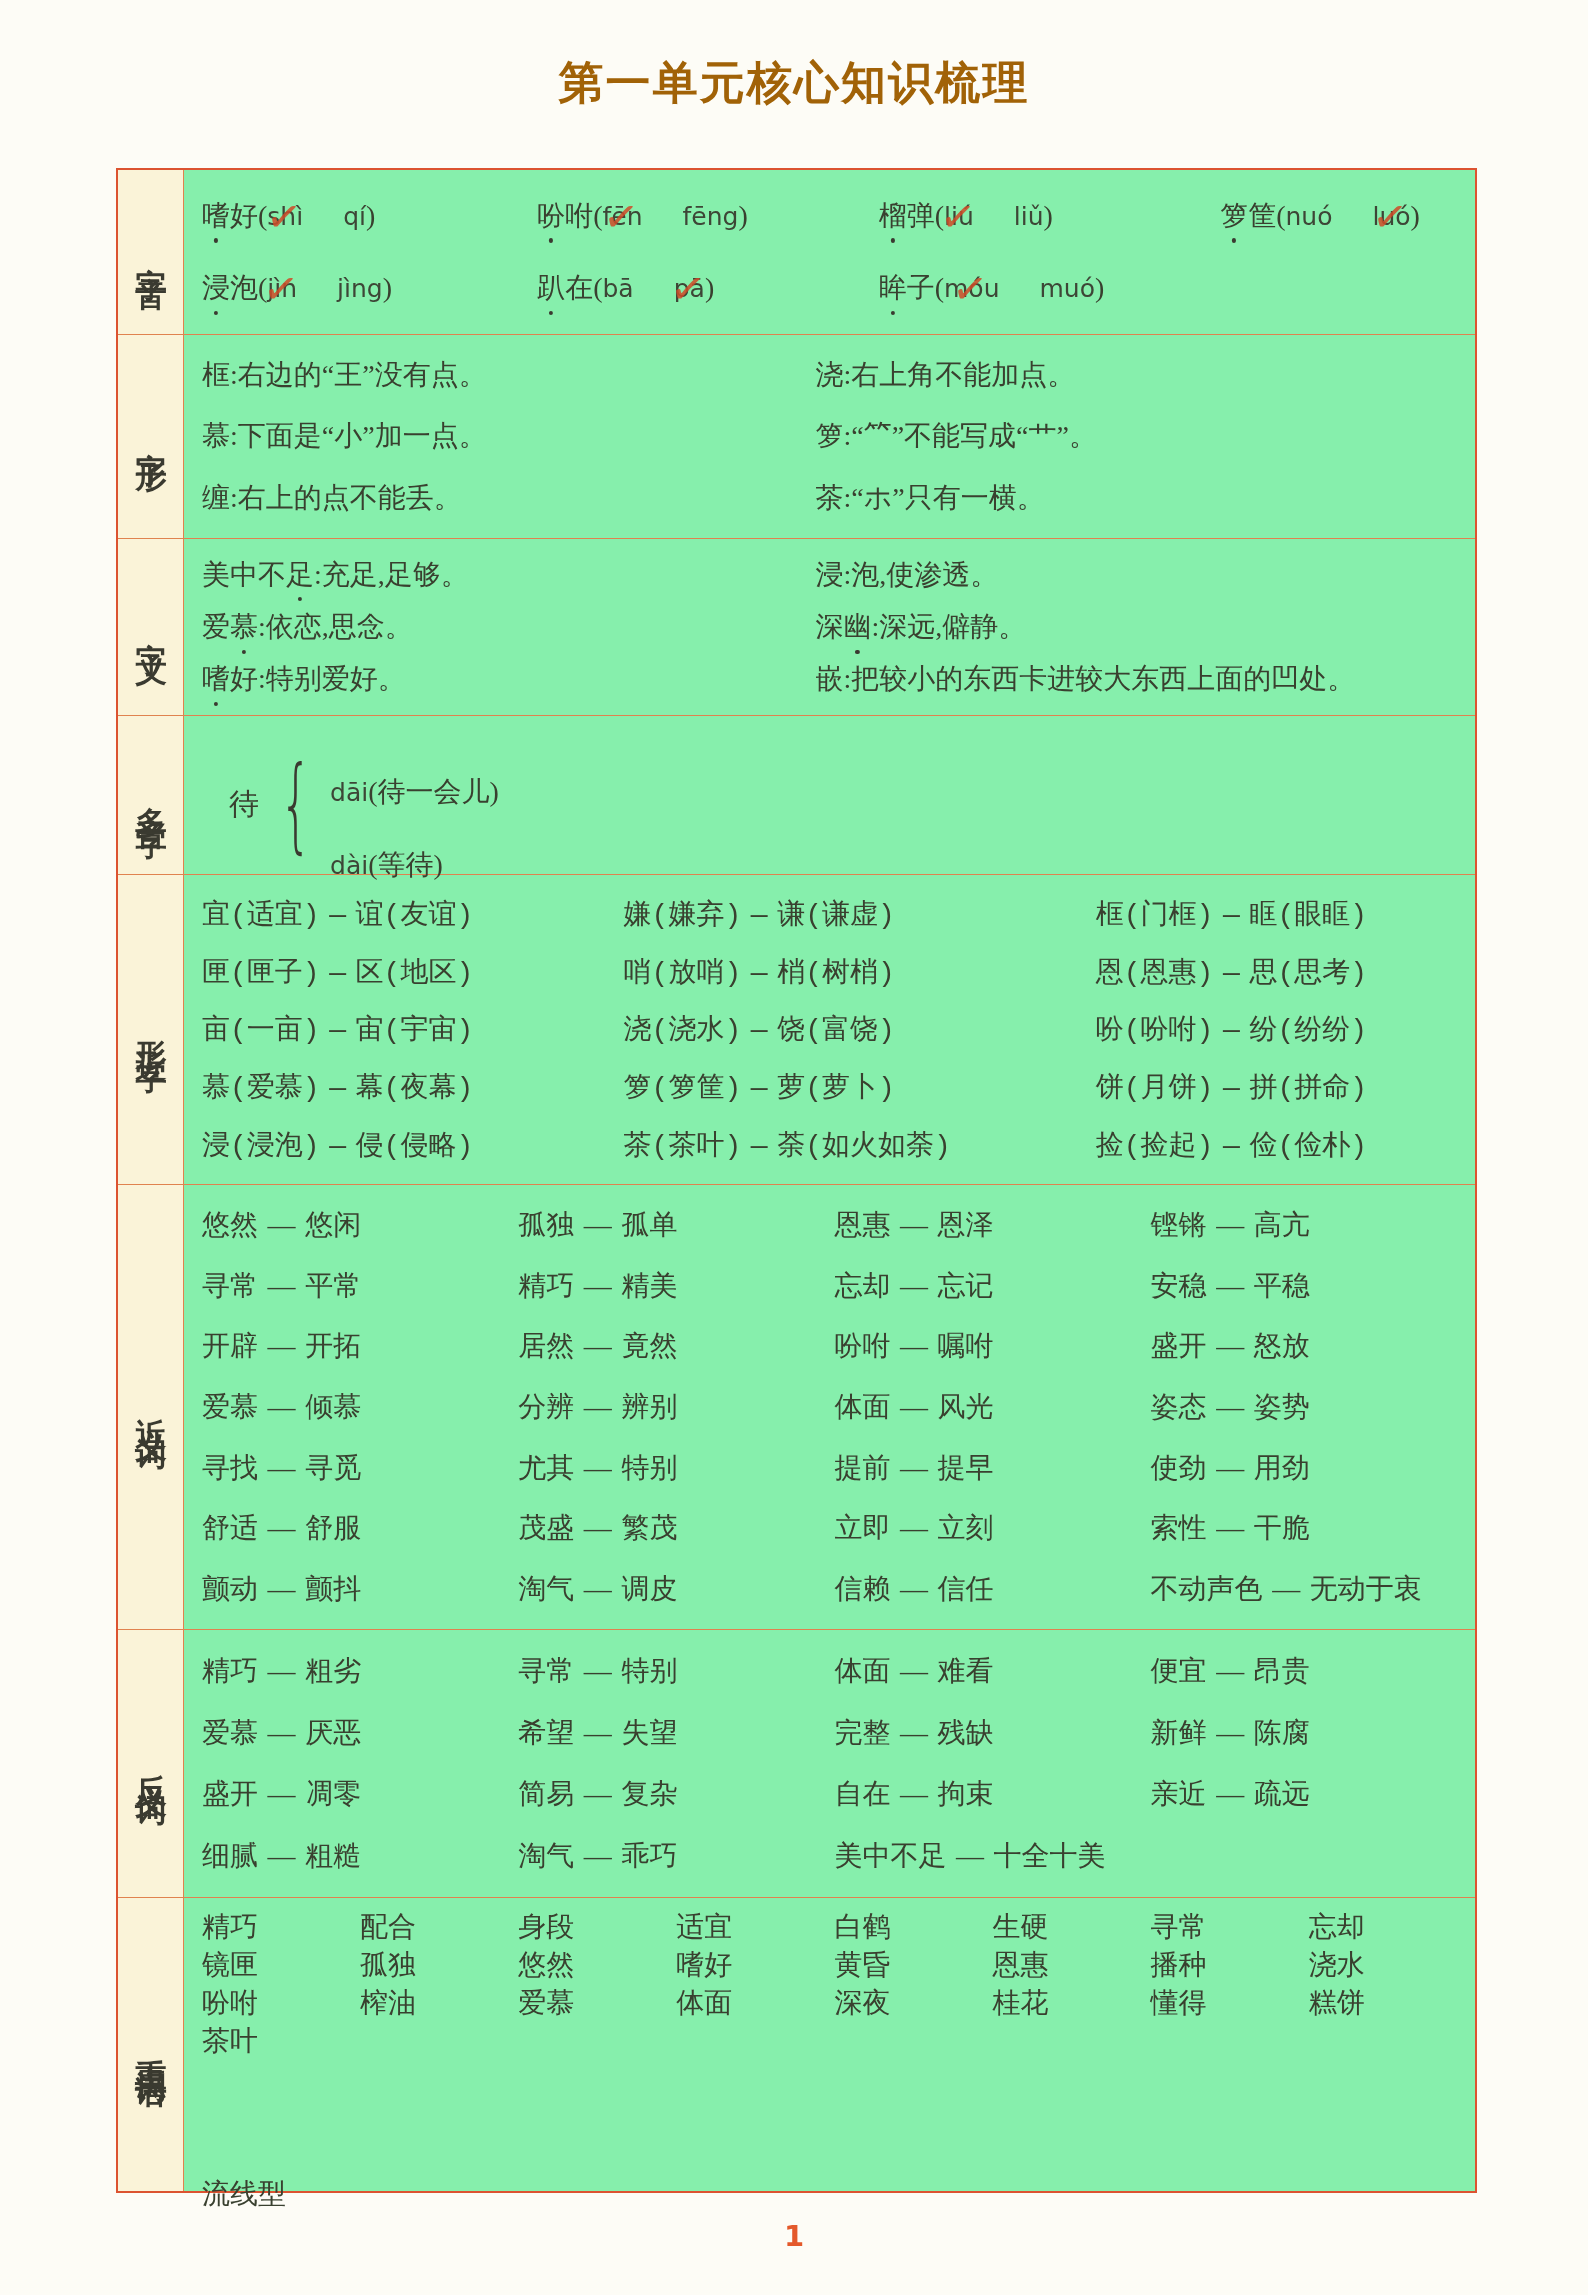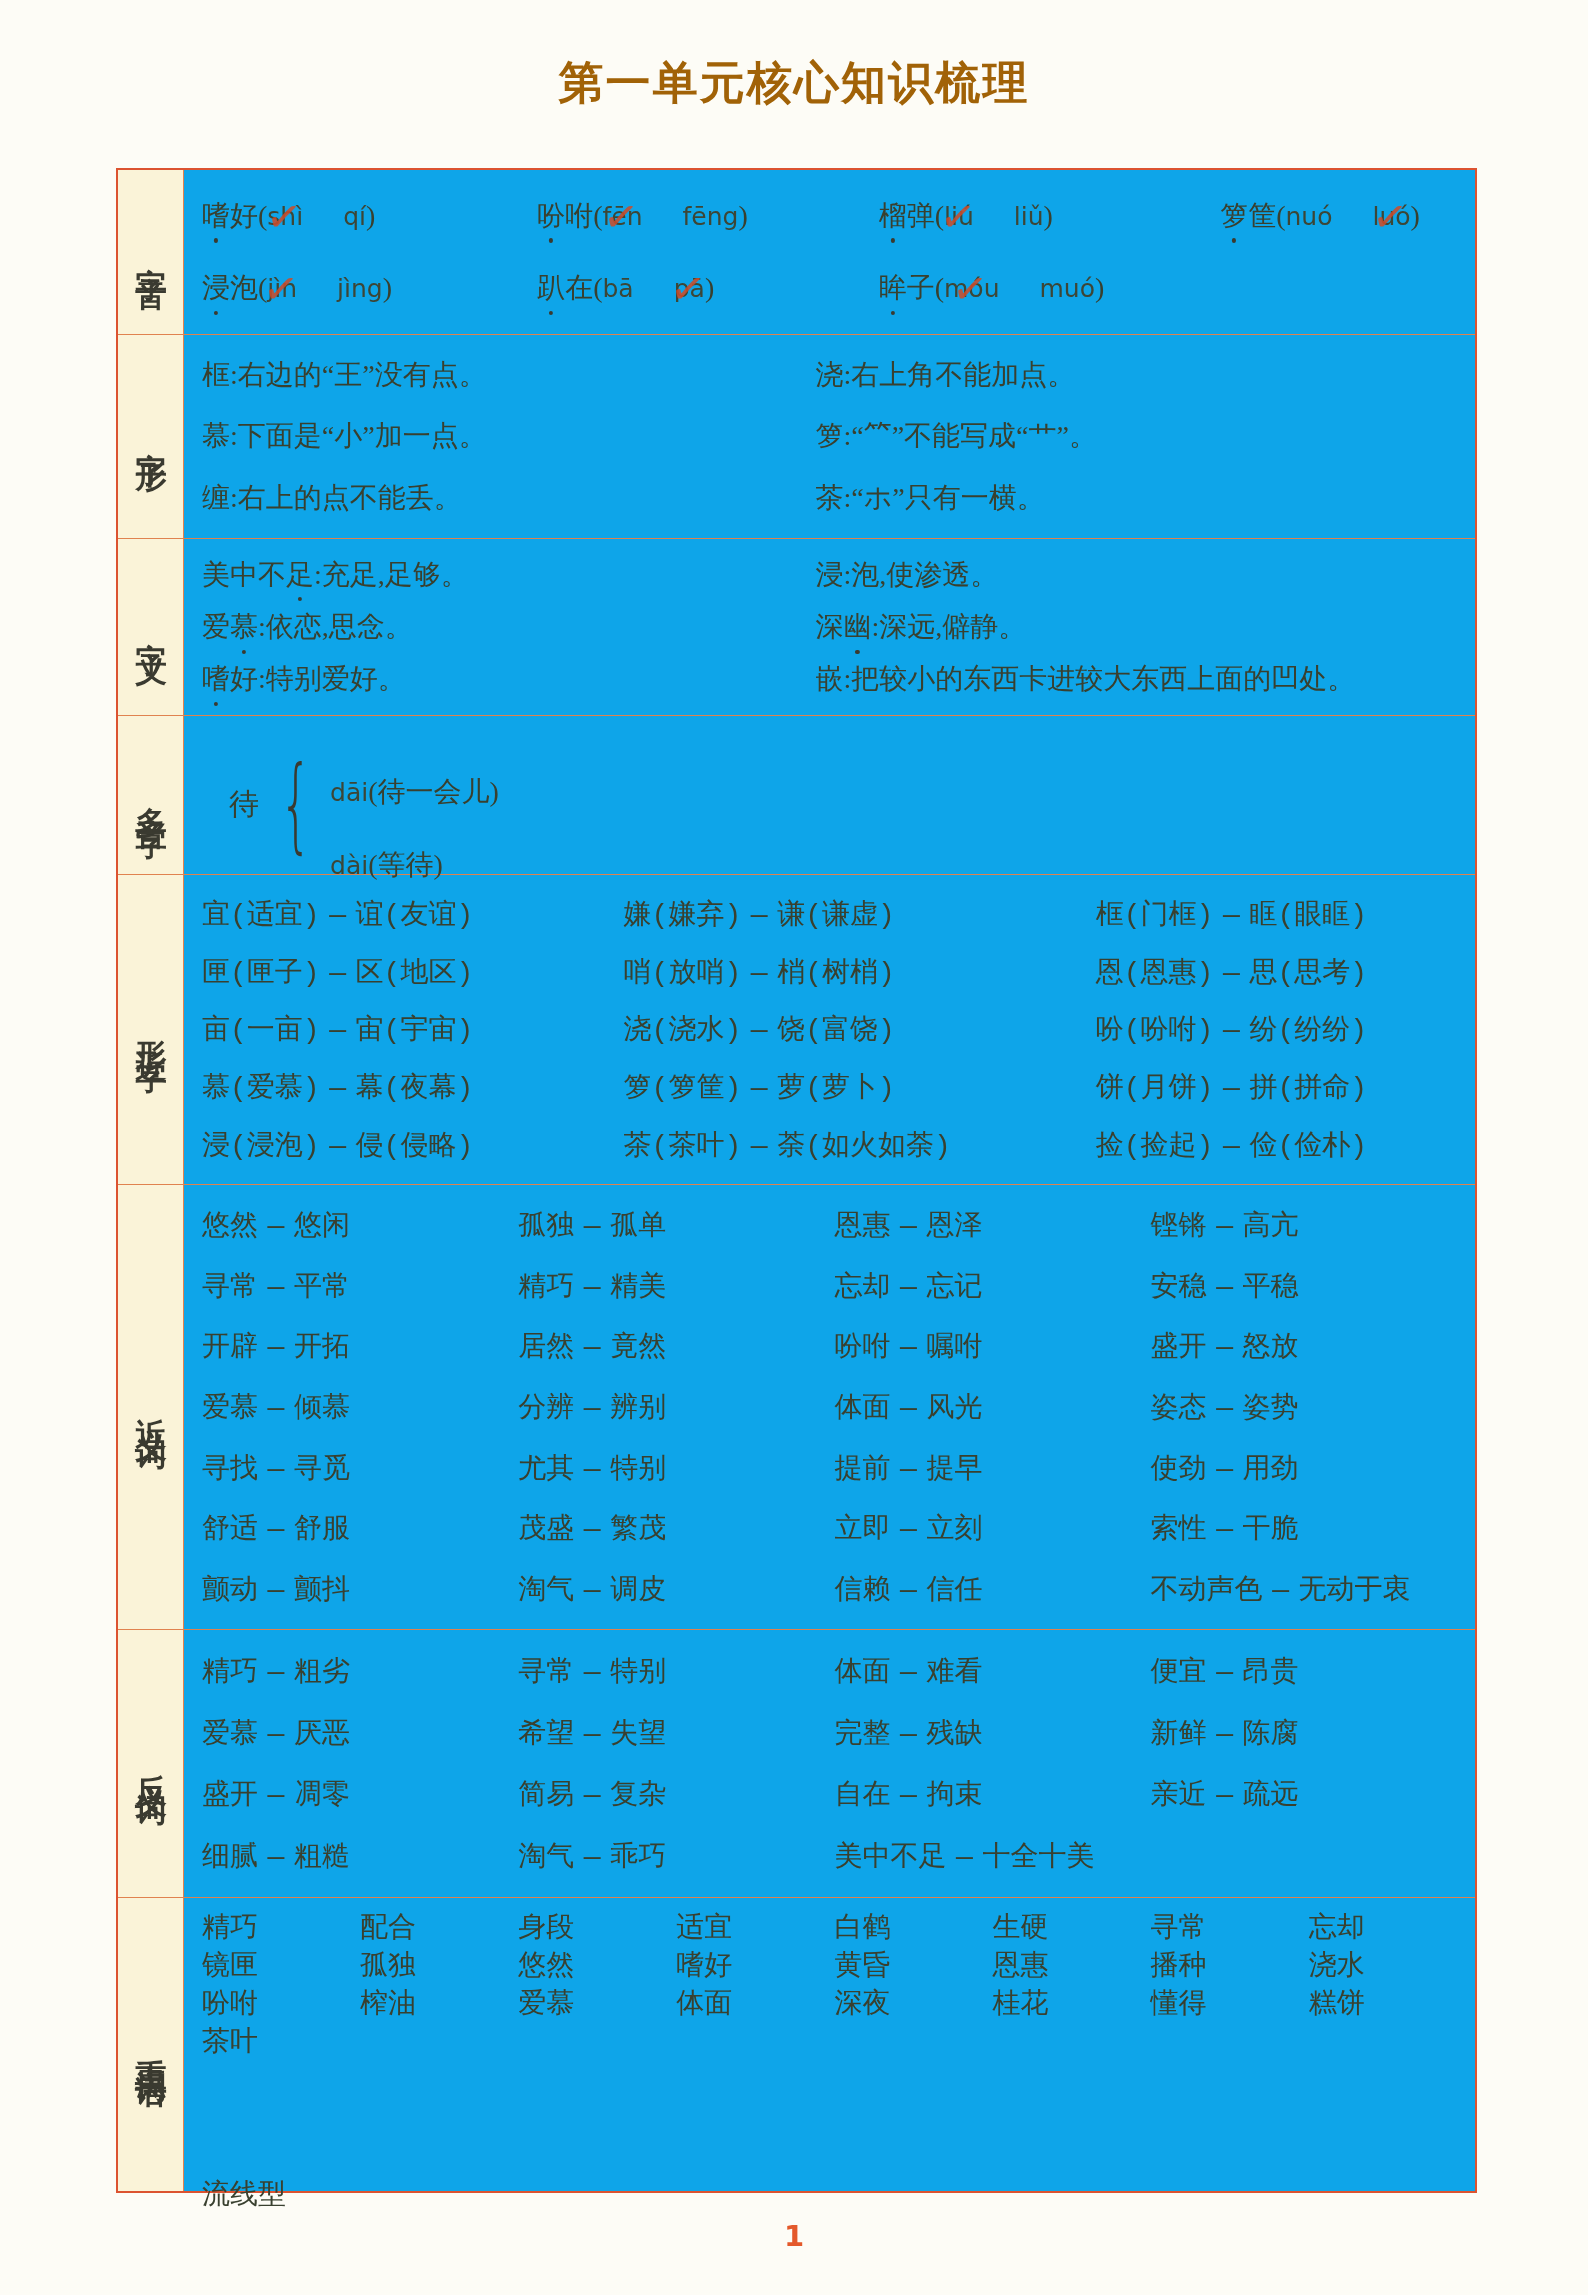--- a/index.html
+++ b/index.html
@@ -9,21 +9,21 @@
     font-family:"Liberation Serif","DejaVu Serif",serif;
     color:#39402f;overflow:hidden;
   }
   .title{
     margin:0;position:absolute;top:53px;left:0;width:100%;
     text-align:center;font-family:"Liberation Sans","DejaVu Sans",sans-serif;
     font-size:45px;font-weight:800;color:#a16207;letter-spacing:2.1px;
   }
   .sheet{
     position:absolute;left:116px;top:168px;width:1361px;
-    border:2.7px solid #dc5330;background:#0ea5e9;box-sizing:border-box;
+    border:2.7px solid #dc5330;background:#86efac;box-sizing:border-box;
   }
   .sec{display:flex;box-sizing:border-box;}
   .sec + .sec{border-top:1.4px solid #e0824f;}
   .lab{
     width:66px;flex:0 0 66px;background:#faf3d8;
     display:flex;align-items:center;justify-content:center;
     border-right:1.4px solid #e0824f;box-sizing:border-box;
   }
   .lab span{
     writing-mode:vertical-rl;text-orientation:upright;
@@ -63,21 +63,21 @@
   .hanzi{font-size:30px;}
   .brace{
     font-family:"DejaVu Sans",sans-serif;font-weight:200;font-size:103px;
     transform:scaleX(.5);display:inline-block;line-height:1;
     margin:0 1.4px 0 4.1px;color:#3a3a30;
   }
   .readings{display:flex;flex-direction:column;gap:35px;margin-top:47px;}
   
   .pairs{display:grid;align-content:space-around;}
   .pairs.c3{grid-template-columns:1fr 1.12fr .88fr;}
-  .pairs.c4{grid-template-columns:repeat(4,1fr);font-family:Liberation Mono, monospace;}
+  .pairs.c4{grid-template-columns:repeat(4,1fr);}
   .pair{white-space:nowrap;}
   .pair.sp2{grid-column:span 2;}
   .dash{padding:0 9.6px;}
   
   .wrow{display:grid;grid-template-columns:repeat(8,1fr);}
   .wrow4{display:flex;gap:115px;flex-direction:column;}
   .w{white-space:nowrap;}
   .pagenum{
     position:absolute;left:0;bottom:42px;width:100%;text-align:center;
     font-family:"DejaVu Sans",sans-serif;

